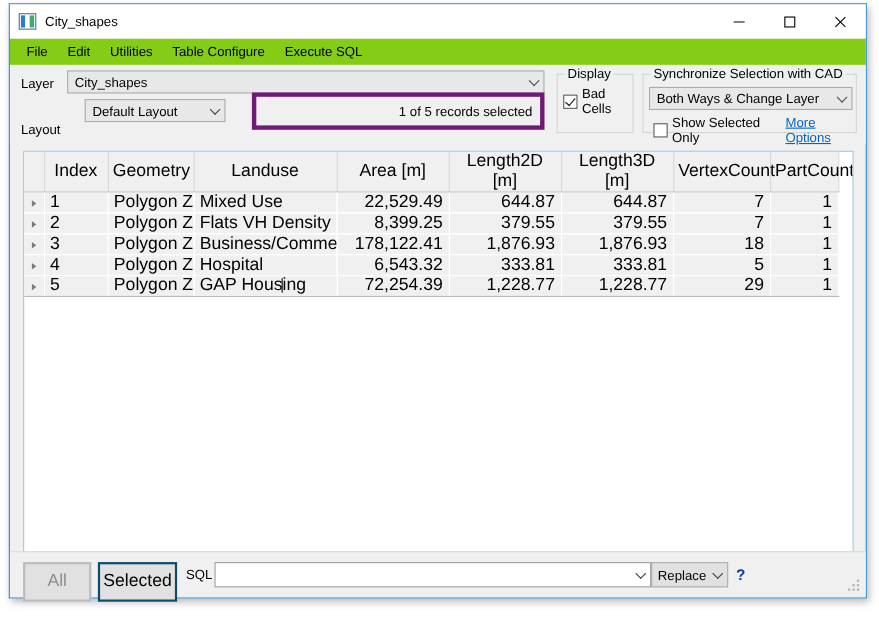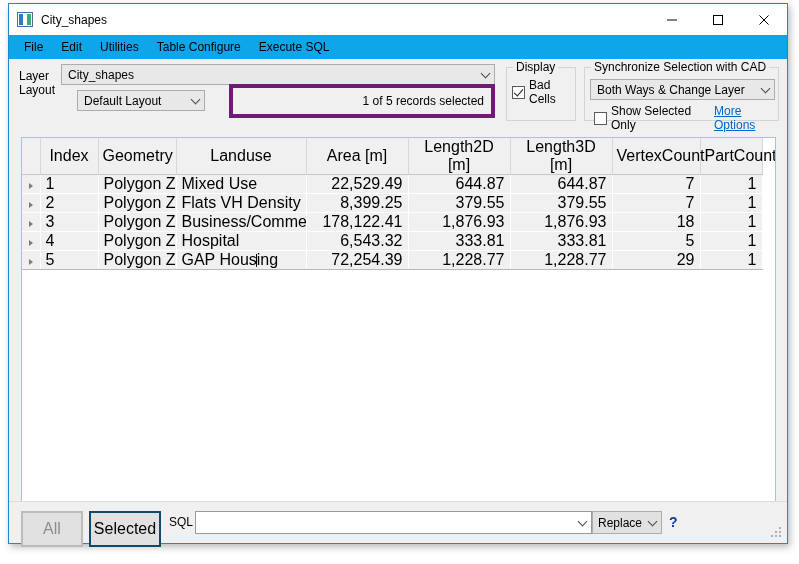--- a/index.html
+++ b/index.html
@@ -77,21 +77,21 @@
     justify-content: center;
     font-size: 12px;
     color: #000;
     background: transparent;
   }
   .win-btn svg { display: block; }
 
   
   .menubar {
     height: 24px;
-    background: #0ea5e9;
+    background: #84cc16;
     display: flex;
     align-items: center;
     padding-left: 6px;
     box-sizing: border-box;
   }
   .menu-item {
     padding: 3px 9px;
     font-size: 12px;
     color: #000;
     white-space: nowrap;
@@ -385,21 +385,21 @@
     <div class="topband">
 
       <div class="lbl" style="left:10px; top:10px;">Layer</div>
       <div class="combo" style="left:52px; top:5px; width:434px; height:21px;">
         <span class="ctext">City_shapes</span>
         <span class="carrow">
             <span class="chev"></span>
           </span>
       </div>
 
-      <div class="lbl" style="left:10px; top:24px;">Layout</div>
+      <div class="lbl" style="left:10px; top:52px;">Layout</div>
       <div class="combo" style="left:68px; top:31px; width:128px; height:21px;">
         <span class="ctext">Default Layout</span>
         <span class="carrow">
             <span class="chev"></span>
           </span>
       </div>
 
       <div class="recbox" style="left:220px; top:25px; width:266px; height:34px;">
         <span>1 of 5 records selected</span>
       </div>

